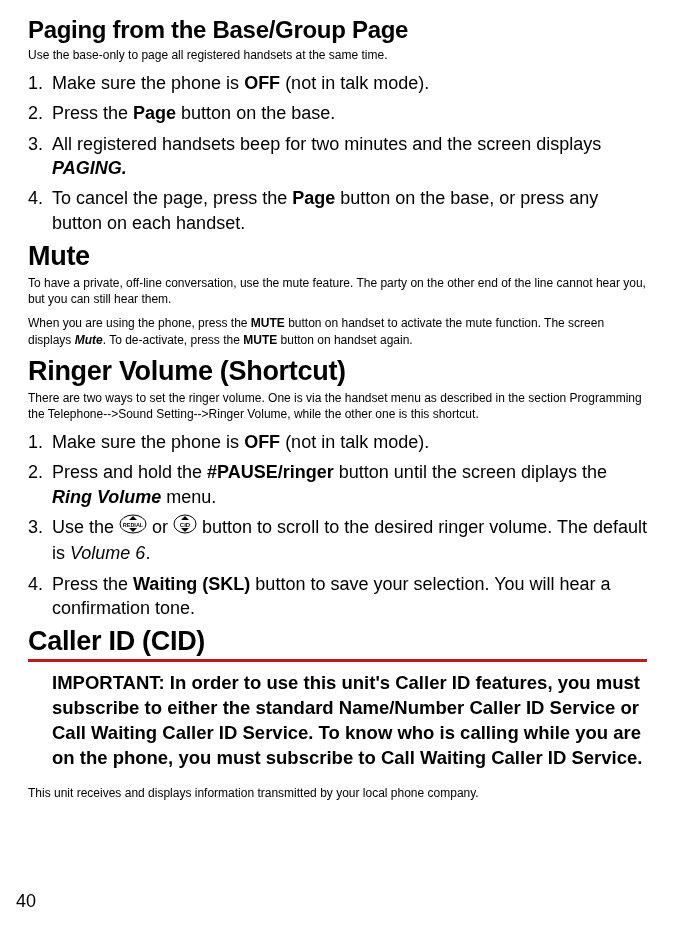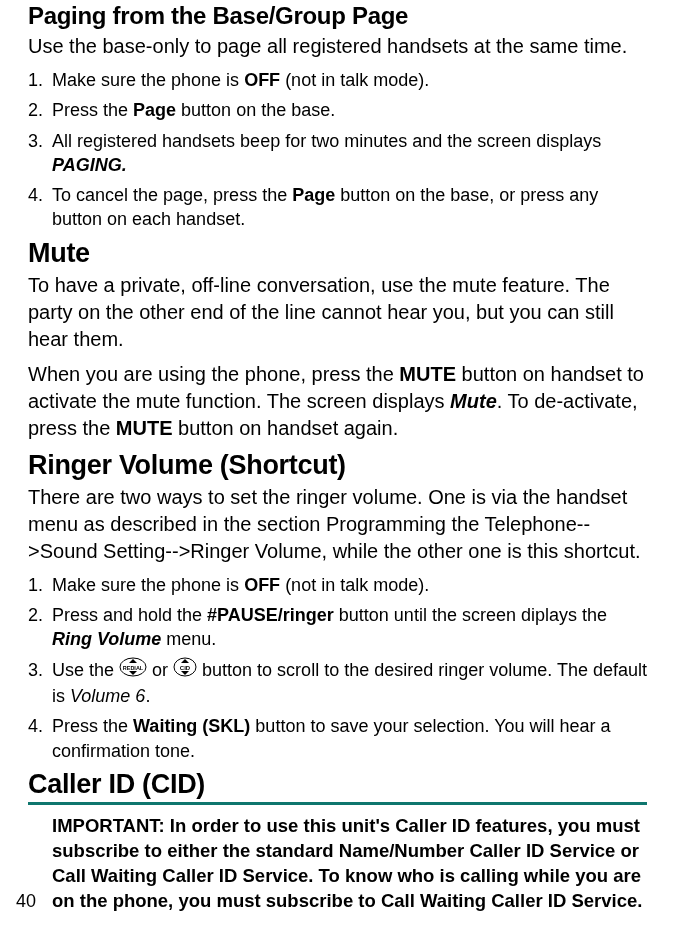--- a/index.html
+++ b/index.html
@@ -12,38 +12,38 @@
       width: 675px;
       height: 930px;
       padding: 0 28px 28px 28px;
       background: #fff;
       color: #000;
       position: relative;
     }
     h2 {
       font-size: 24px;
       font-weight: bold;
-      margin-top: 2px;
+      margin-top: 16px;
       margin-bottom: 3px;
       letter-spacing: -0.3px;
     }
     h1 {
       font-size: 27px;
       font-weight: bold;
       margin-top: 4px;
       margin-bottom: 3px;
       letter-spacing: -0.3px;
     }
     h1.underlined {
-      border-bottom: 3px solid #0f766e;
+      border-bottom: 3px solid #b91c1c;
       padding-bottom: 2px;
       margin-top: 6px;
     }
     p {
-      font-size: 20px;
+      font-size: 12px;
       line-height: 1.35;
       margin-bottom: 8px;
       font-weight: 300;
     }
     ol {
       list-style: none;
       counter-reset: item;
       margin-left: 0;
     }
     li {

